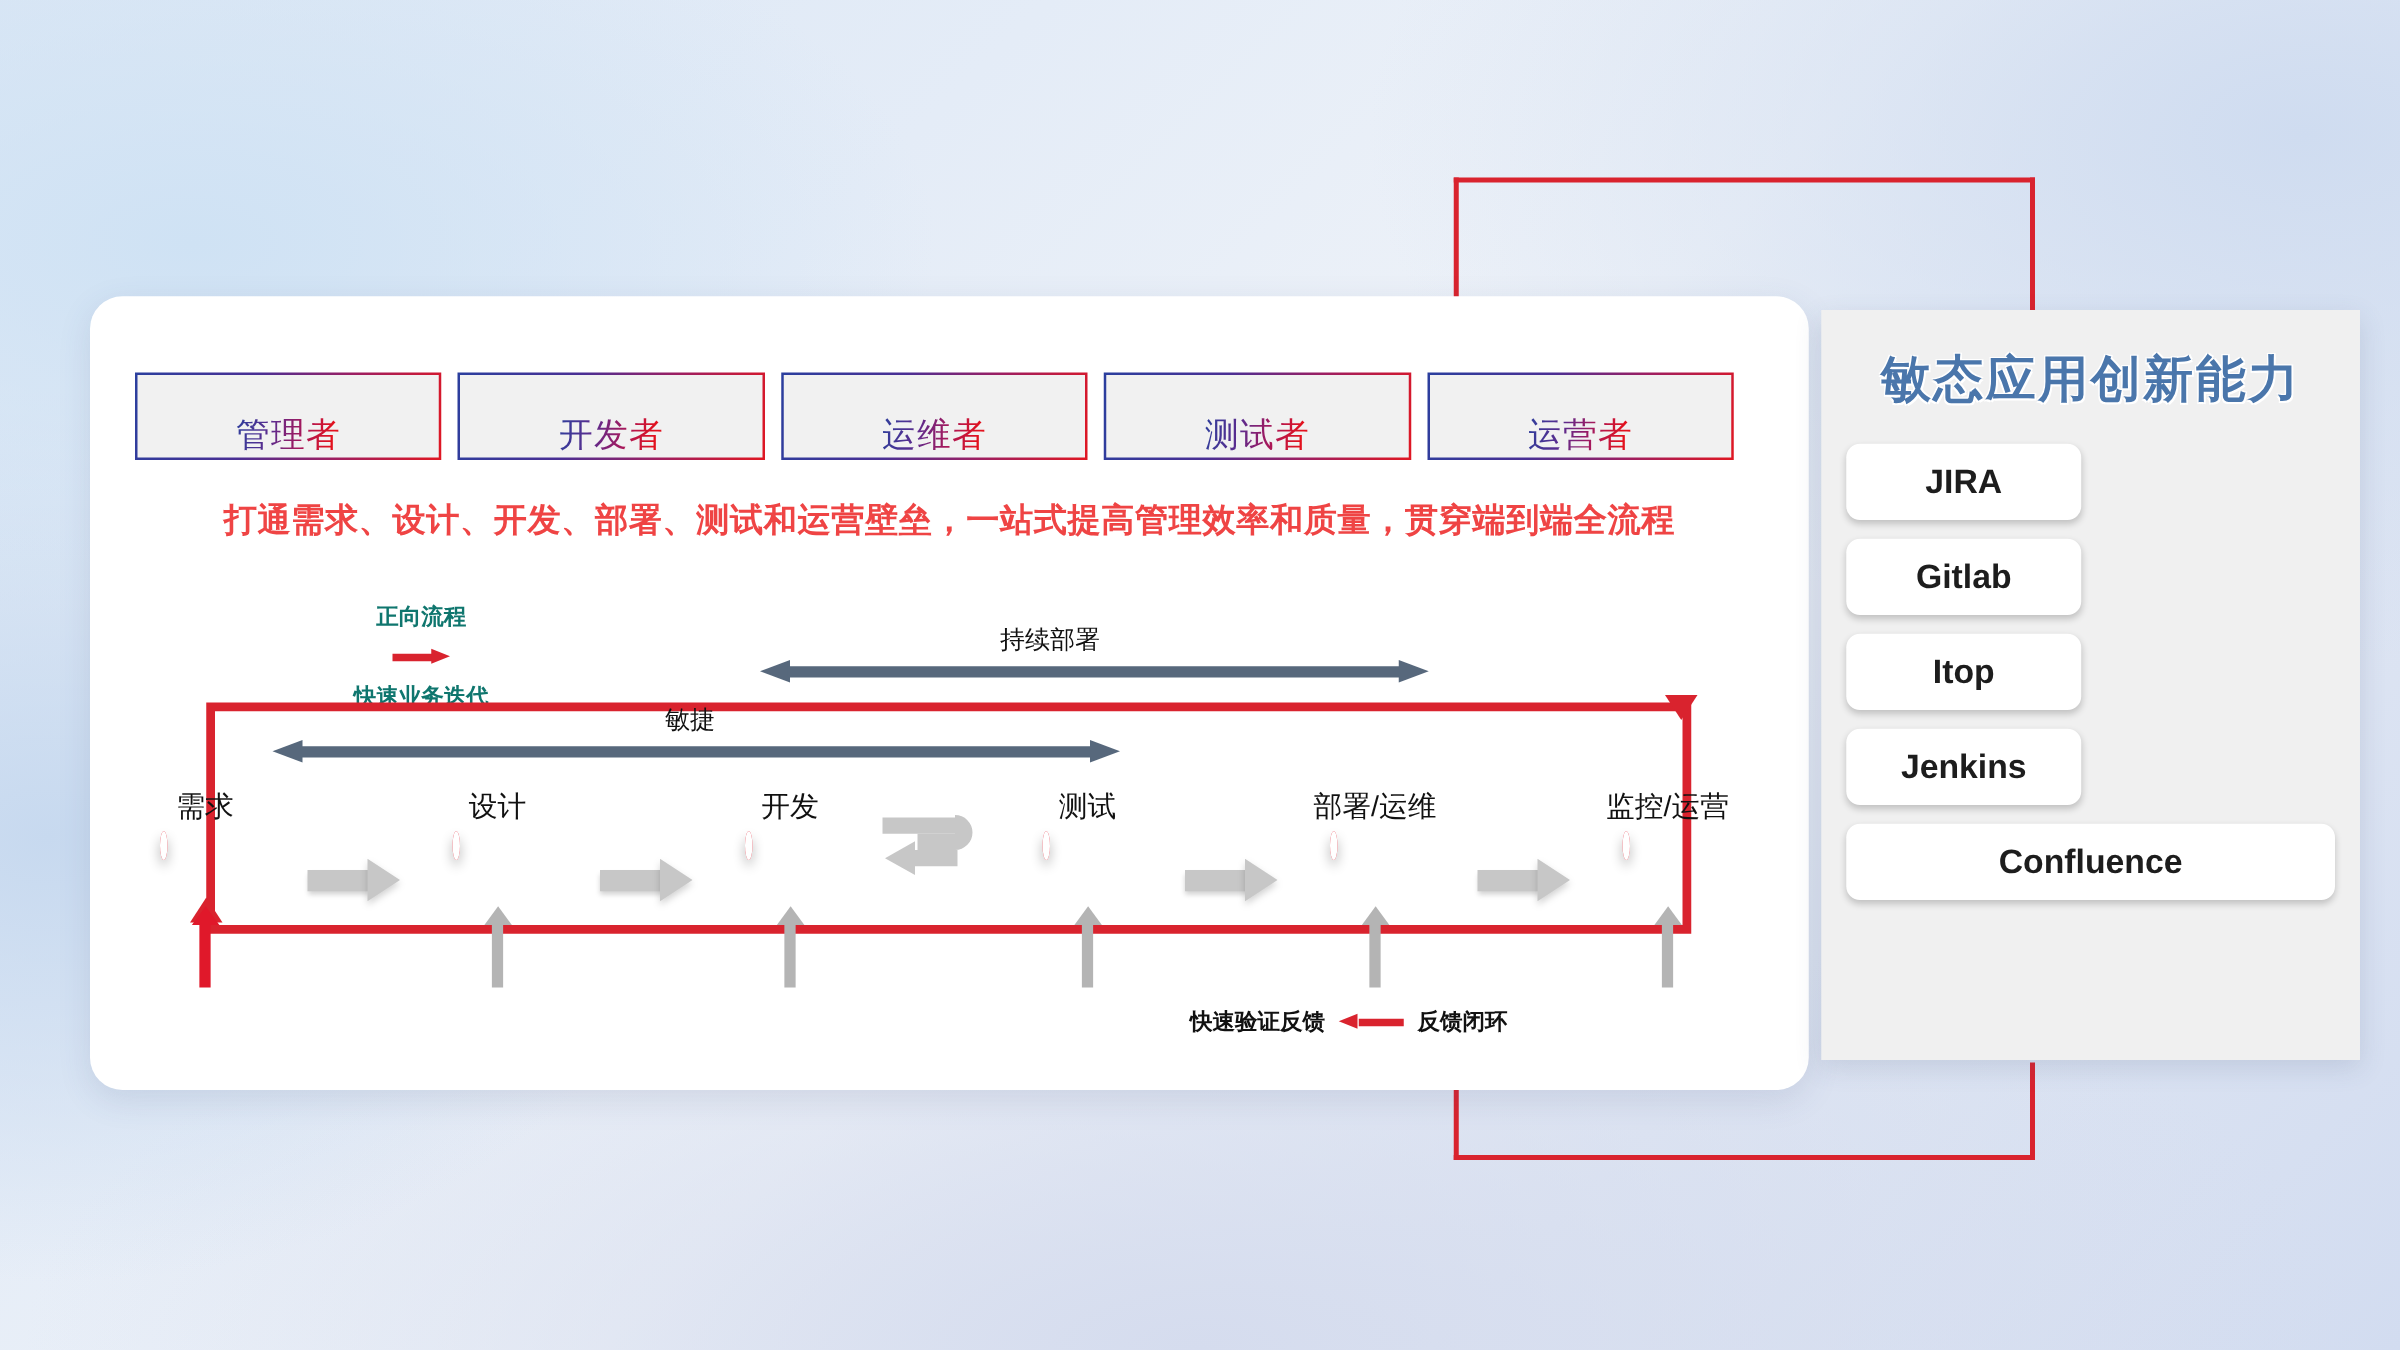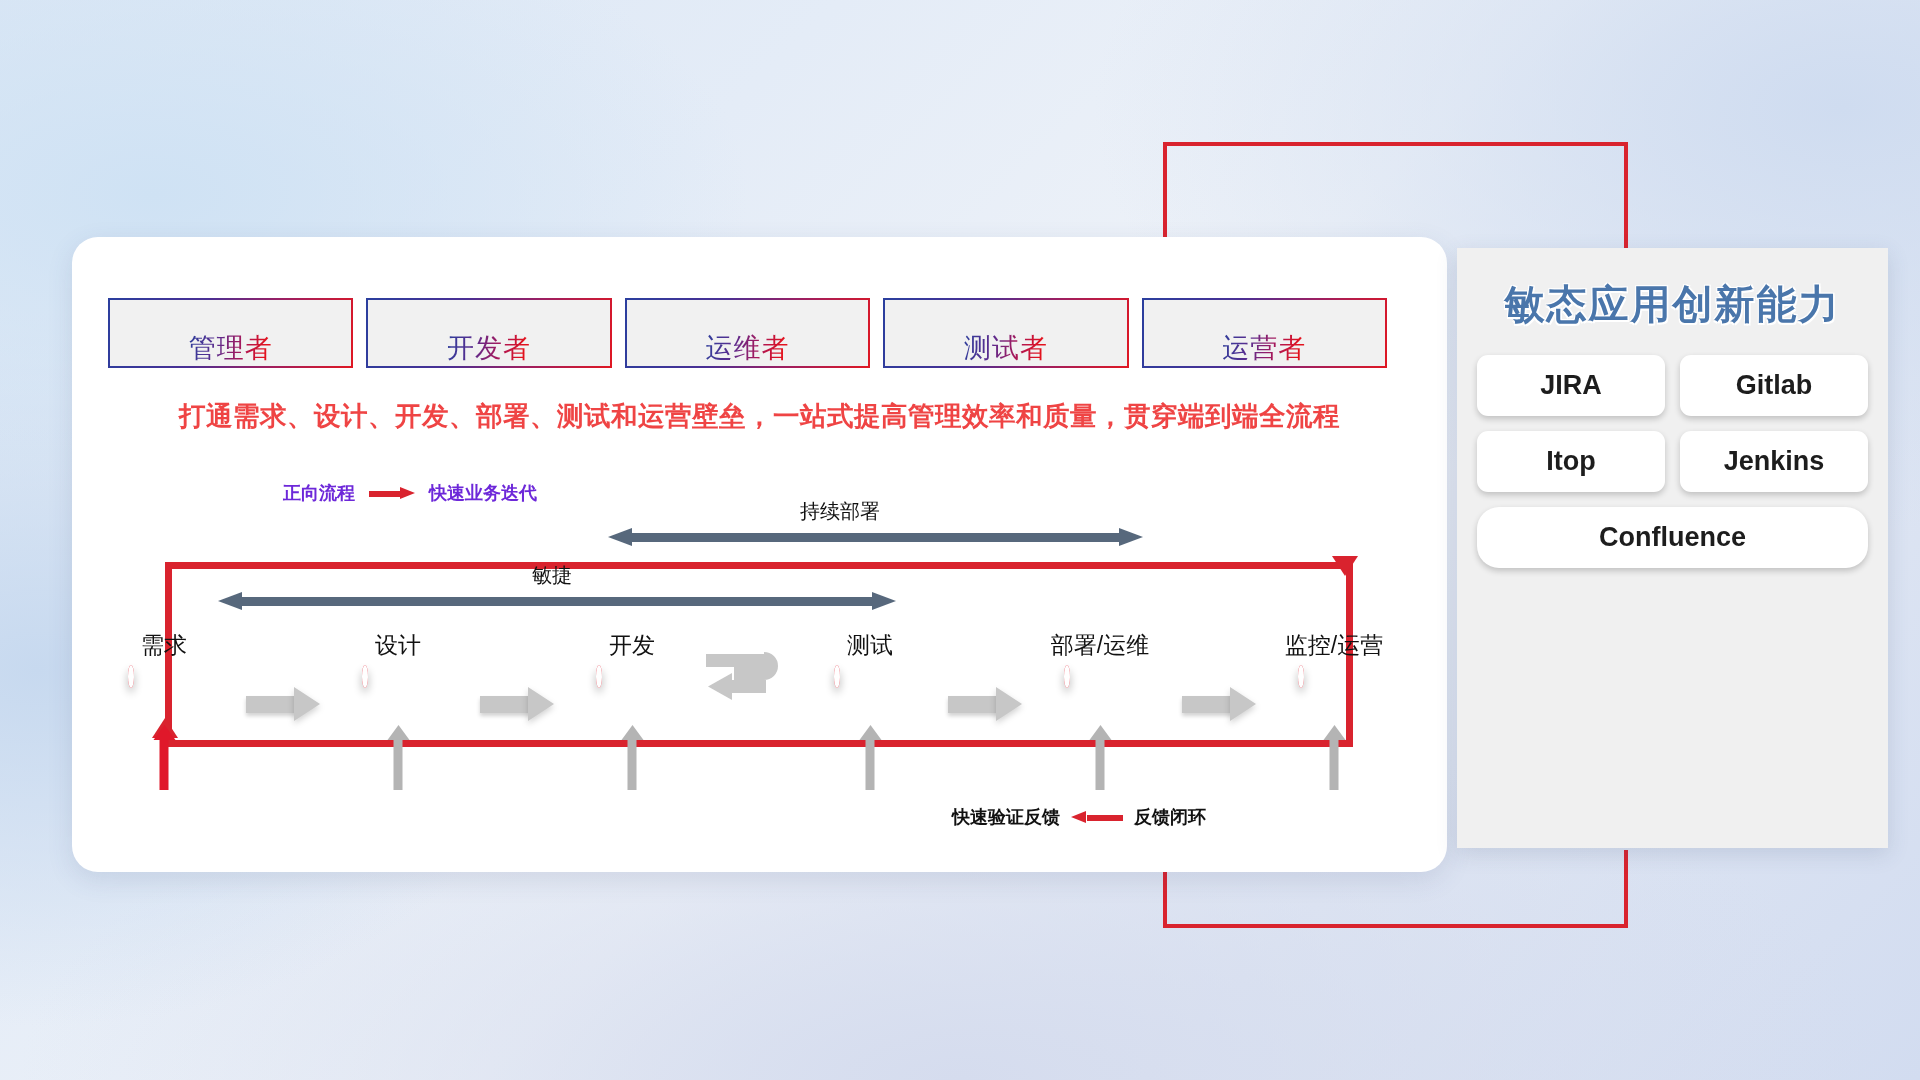--- a/index.html
+++ b/index.html
@@ -61,21 +61,21 @@
   #headline {
     position: absolute; left: 72px; top: 398px; width: 1375px;
     text-align: center; font-size: 26.5px; font-weight: 700; color: #ef4444;
     letter-spacing: .5px; white-space: nowrap;
   }
 
   
   #legend-forward {
     position: absolute; left: 283px; top: 481px;
     display: flex; align-items: center; gap: 14px;
-    font-size: 18px; font-weight: 700; color: #6d28d9;
+    font-size: 18px; font-weight: 700; color: #0f766e; flex-direction: column;
   }
   .legend-arrow-red {
     position: relative; width: 46px; height: 12px; display: inline-block;
   }
   .legend-arrow-red::before {
     content: ""; position: absolute; left: 0; top: 3.5px; width: 32px; height: 6px;
     background: #d9232e;
   }
   .legend-arrow-red::after {
     content: ""; position: absolute; right: 0; top: 0;
@@ -187,30 +187,30 @@
   }
   #tools-title {
     margin-top: 28px; text-align: center;
     font-size: 40px; font-weight: 700; line-height: 1.42;
     color: #4a76ab; letter-spacing: 2px;
     text-shadow: 1.5px 1.5px 0 #ffffff, -1px -1px 0 #ffffff,
                  1.5px -1px 0 #ffffff, -1px 1.5px 0 #ffffff;
   }
   #tools-grid {
     margin: 22px 20px 0 20px;
-    display: flex; flex-wrap: wrap; gap: 15px;
+    display: flex; flex-wrap: wrap; gap: 15px; flex-direction: column;
   }
   .tool-chip {
     background: #ffffff; border-radius: 11px;
     height: 61px; display: flex; align-items: center; justify-content: center;
     font-size: 27px; font-weight: 700; color: #1d1d1d;
     box-shadow: 0 3px 6px rgba(0,0,0,.20);
   }
   .tool-chip.half { width: calc(50% - 7.5px); }
-  .tool-chip.full { width: 100%; border-radius: 22px; }
+  .tool-chip.full { width: 100%; }
 </style>
 </head>
 <body>
 
 <div class="stage">
 
   <div class="bracket" id="bracket-top"></div>
   <div class="bracket" id="bracket-bottom"></div>
 
   <div id="main-card"></div>

